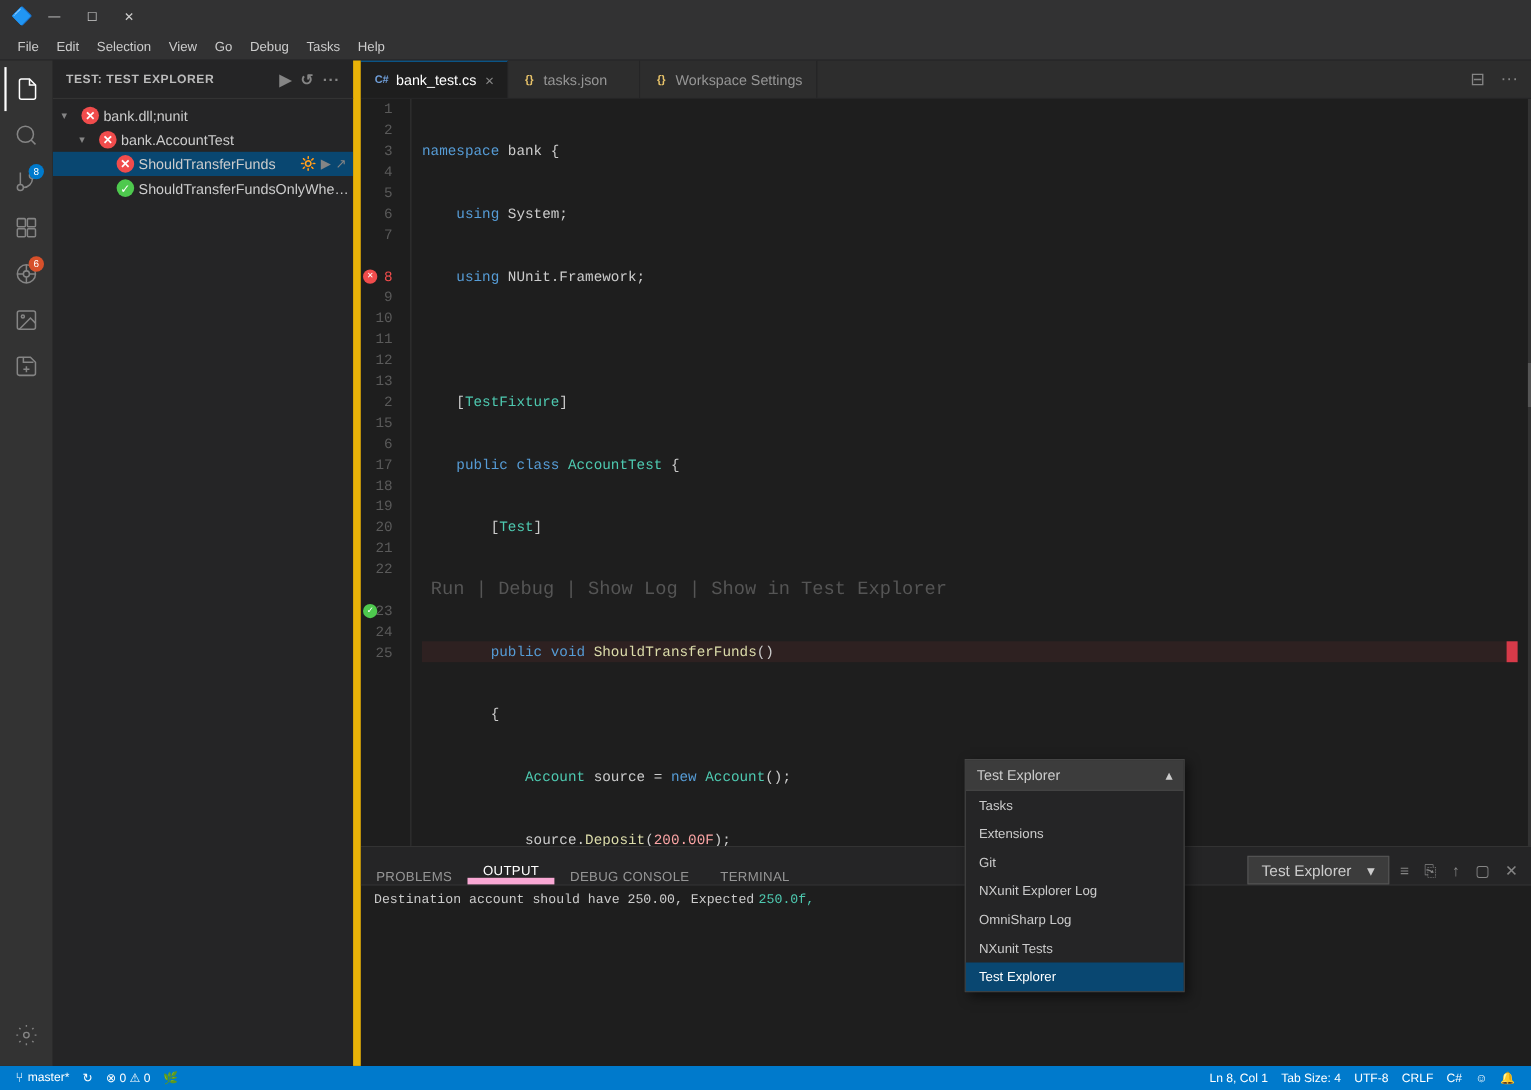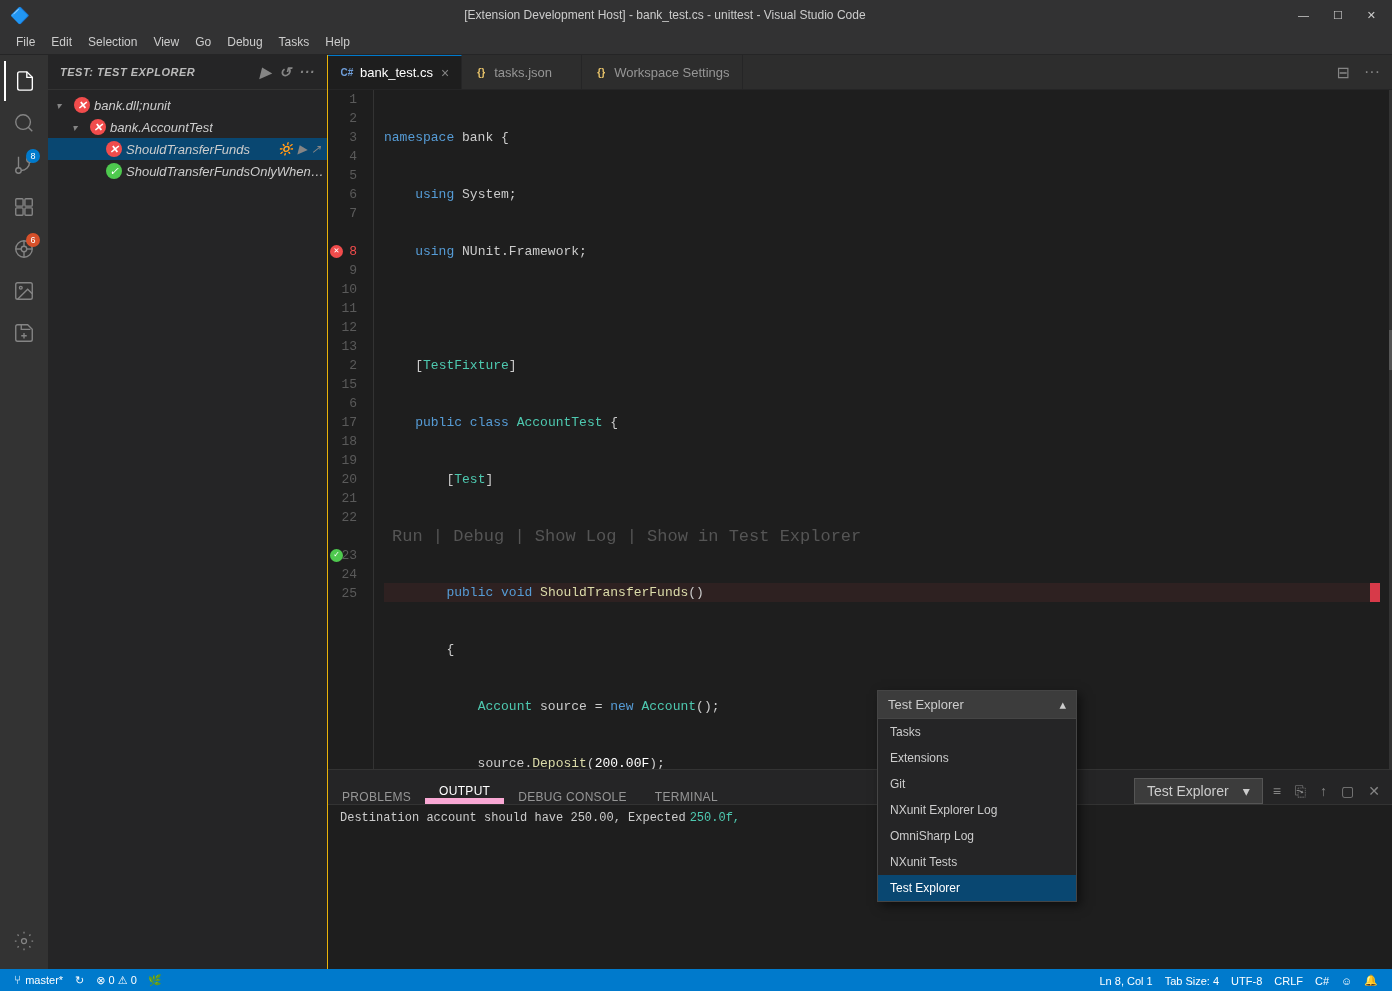--- a/index.html
+++ b/index.html
@@ -116,22 +116,21 @@
       margin-bottom: 8px;
     }
 
     
     #sidebar {
       width: 280px;
       background: #252526;
       display: flex;
       flex-direction: column;
       flex-shrink: 0;
-      border-right: 1px solid #eab308;
-      font-style: italic;
+      border-right: 7px solid #eab308;
     }
     #sidebar-header {
       height: 35px;
       display: flex;
       align-items: center;
       padding: 0 12px;
       font-size: 11px;
       font-weight: bold;
       letter-spacing: 0.5px;
       color: #bbbbbb;
@@ -343,21 +342,21 @@
     .code-line {
       height: 19px;
       line-height: 19px;
       display: flex;
       align-items: center;
     }
 
     
     .kw { color: #569cd6; }
     .type { color: #4ec9b0; }
-    .num { color: #ffffff; }
+    .num { color: #fca5a5; }
     .method { color: #dcdcaa; }
     .plain { color: #cccccc; }
     .hint { color: #858585; font-size: 17px; text-align: center; }
 
     
     #right-scrollbar {
       width: 12px;
       background: #1e1e1e;
     }
 
@@ -483,21 +482,20 @@
     }
     .status-spacer { flex: 1; }
     .status-right { display: flex; align-items: flex-end; }
     .status-right .status-item { font-size: 11px; }
   </style>
 </head>
 <body>
 
 <div id="title-bar">
   <span class="title-icon">🔷</span>
-  <span class="title-text">[Extension Development Host] - bank_test.cs - unittest - Visual Studio Code</span>
   <div class="window-controls">
     <span>—</span>
     <span>☐</span>
     <span>✕</span>
   </div>
 </div>
 
 <div id="menu-bar">
   <span class="menu-item">File</span>
   <span class="menu-item">Edit</span>

